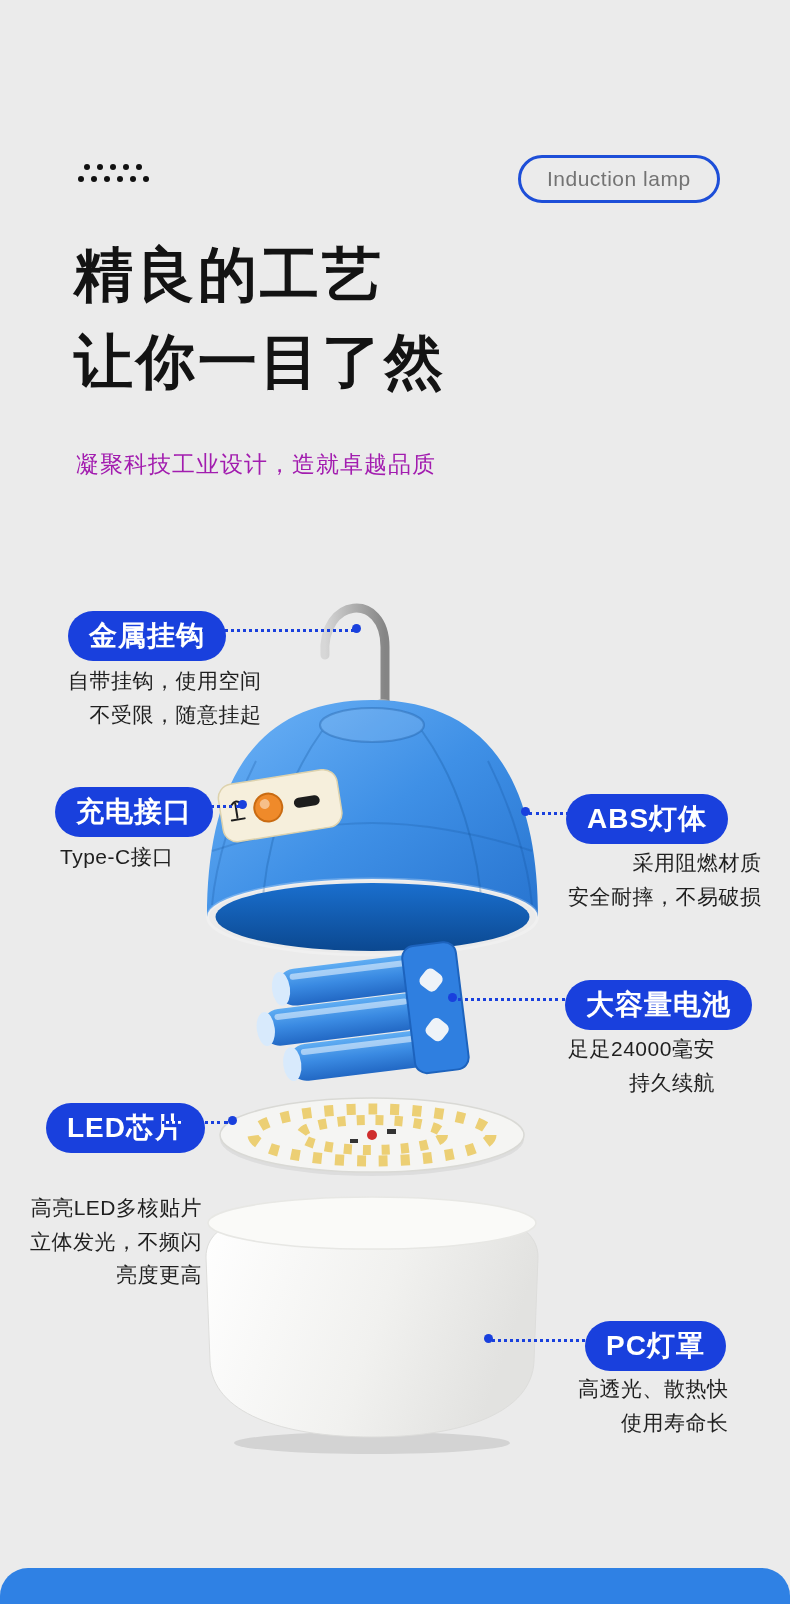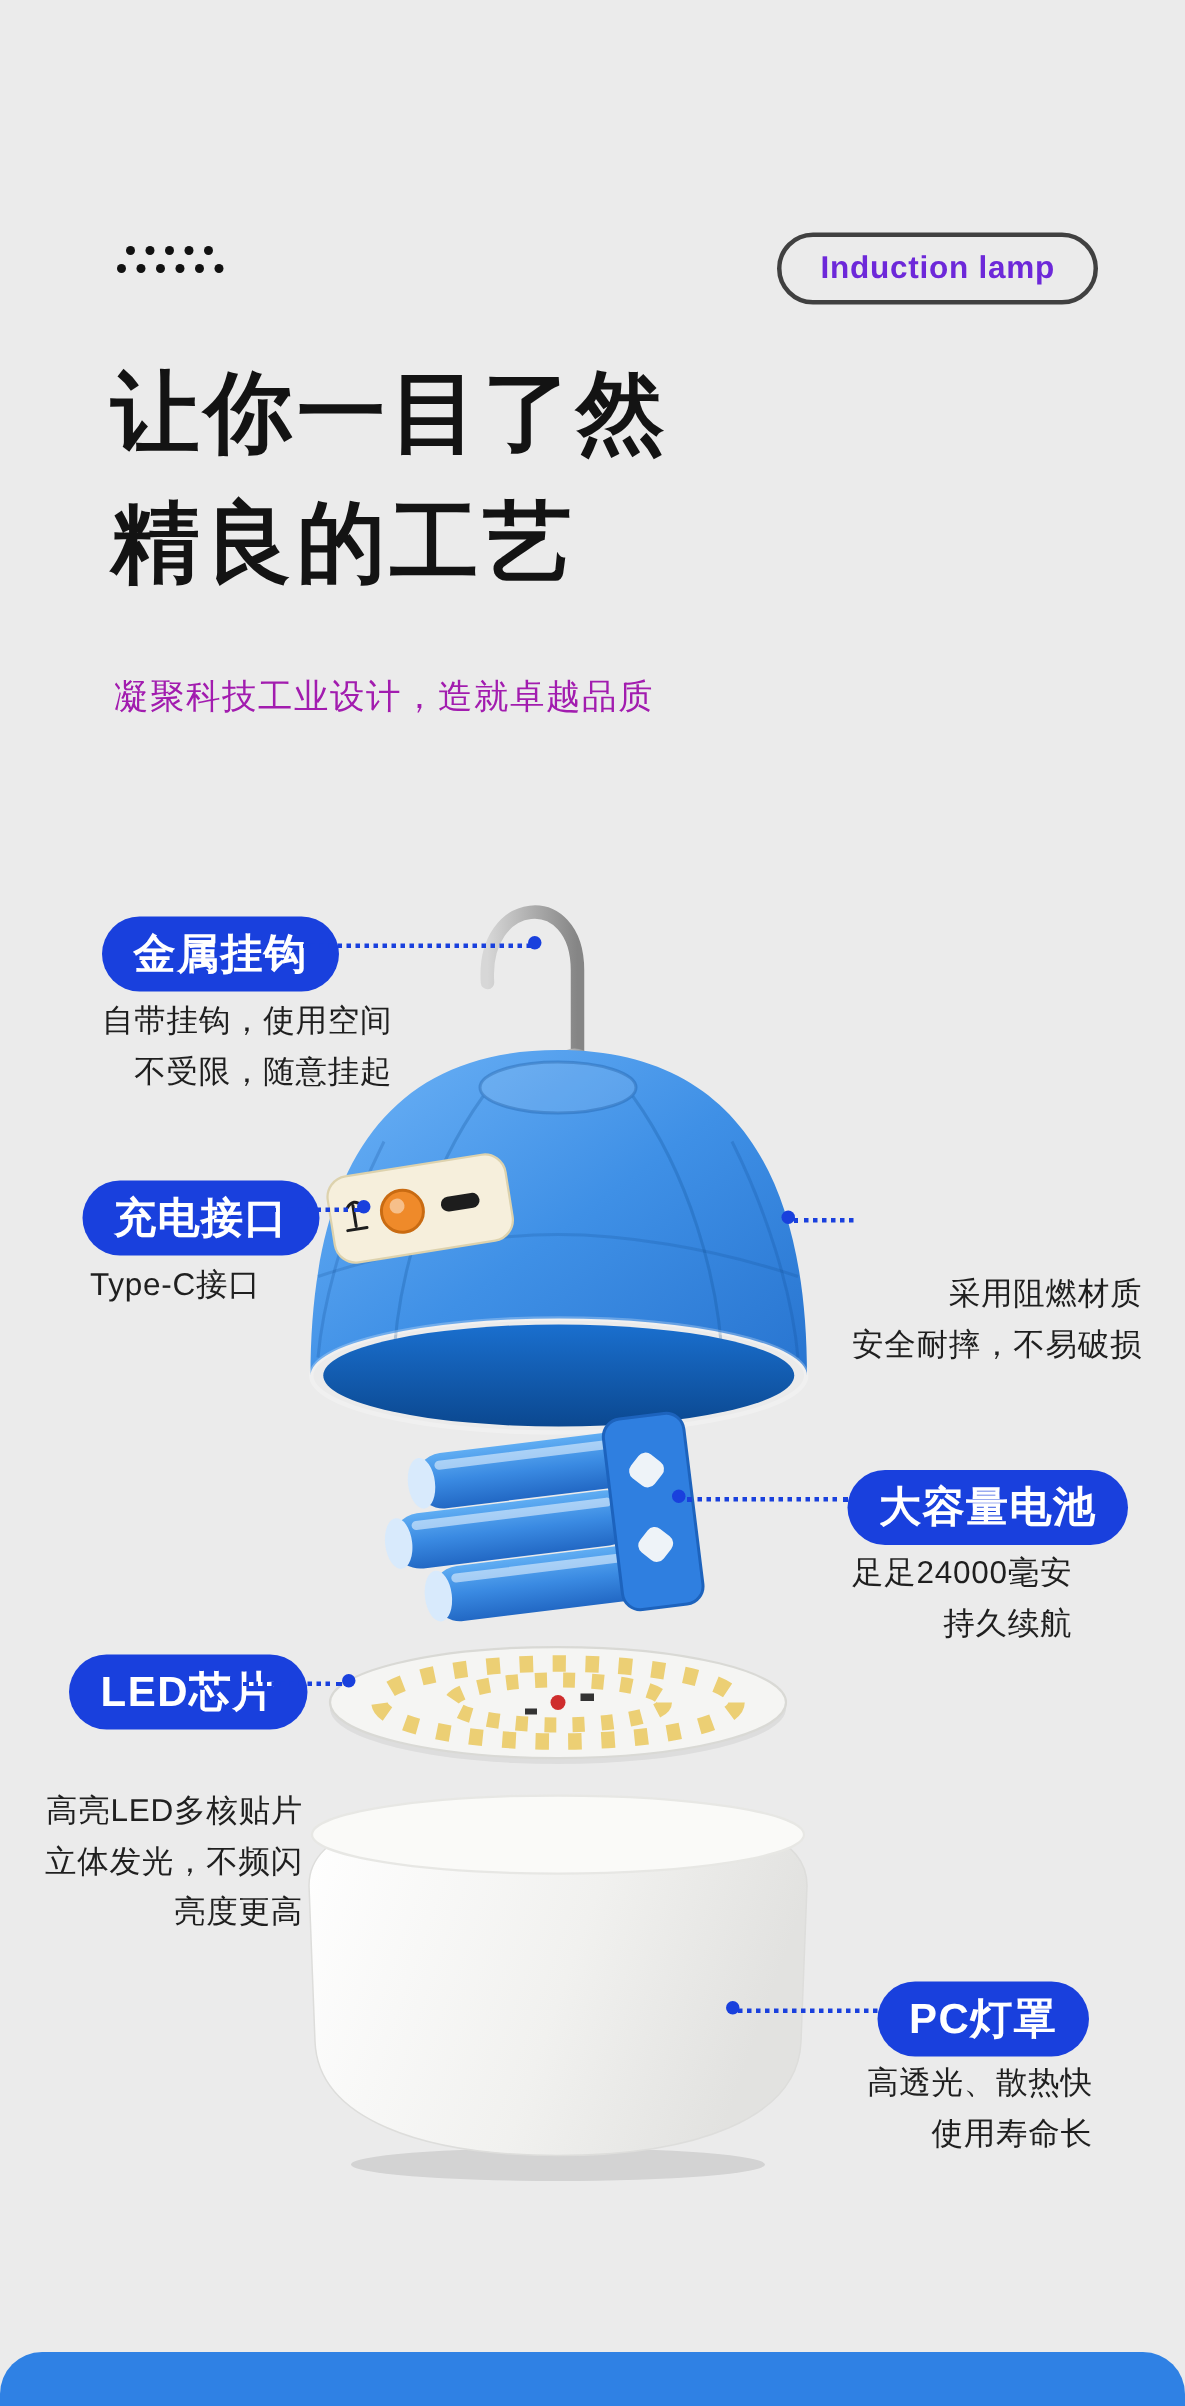--- a/index.html
+++ b/index.html
@@ -9,22 +9,22 @@
     background:#ebebeb; overflow:hidden;
     font-family:"Liberation Sans","DejaVu Sans",sans-serif; color:#161616;
   }
   
   .dots { position:absolute; left:78px; top:164px; display:flex; flex-direction:column; gap:6px; }
   .dots .row { display:flex; gap:7px; }
   .dots .row.r1 { margin-left:6px; }
   .dots i { width:6px; height:6px; border-radius:50%; background:#111; display:block; }
   .badge {
     position:absolute; left:518px; top:155px;
-    padding:9px 26px; border:3px solid #404040; border-radius:26px;
-    font-size:21px; font-weight:700; letter-spacing:.5px; color:#6d28d9;
+    padding:9px 26px; border:3px solid #1d4ed8; border-radius:26px;
+    font-size:21px; font-weight:400; letter-spacing:.5px; color:#737373;
   }
   
   .title { position:absolute; left:74px; top:232px; font-size:59px; font-weight:900;
            line-height:1.48; letter-spacing:3px; color:#131313; }
   .title span { display:block; }
   .subtitle { position:absolute; left:76px; top:449px; font-size:23px; color:#a21caf; letter-spacing:1px; }
   
   .stage-svg { position:absolute; left:0; top:555px; }
   
   .pill {
@@ -58,22 +58,22 @@
         <i></i>
         <i></i>
         <i></i>
         <i></i>
     </span>
   </div>
 
   <div class="badge">Induction lamp</div>
 
   <h1 class="title">
+    <span>精良的工艺</span>
     <span>让你一目了然</span>
-    <span>精良的工艺</span>
   </h1>
   <p class="subtitle">凝聚科技工业设计，造就卓越品质</p>
 
   <svg class="stage-svg" width="790" height="1015" viewBox="0 0 790 1015">
     <defs>
       <linearGradient id="metalGrad" x1="0" y1="0" x2="1" y2="0">
         <stop offset="0" stop-color="#d7d7d7"></stop>
           <stop offset="0.5" stop-color="#adadad"></stop>
           <stop offset="1" stop-color="#858585"></stop>
       </linearGradient>
@@ -158,20 +158,21 @@
   <div class="line" style="left:202px; top:629px; width:152px;"></div>
   <div class="dot" style="left:352px; top:624px;"></div>
   <div class="desc" style="left:68px; top:664px;">自带挂钩，使用空间
 不受限，随意挂起</div>
 
   <div class="pill" style="left:55px; top:787px;text-align:center;">充电接口</div>
   <div class="line" style="left:180px; top:805px; width:60px;"></div>
   <div class="dot" style="left:238px; top:800px;"></div>
   <div class="desc" style="left:60px; top:840px;">Type-C接口</div>
 
+  <div class="pill" style="left:566px; top:794px;">ABS灯体</div>
   <div class="line" style="left:529px; top:812px; width:40px;"></div>
   <div class="dot" style="left:521px; top:807px;"></div>
   <div class="desc" style="left:568px; top:846px;">采用阻燃材质
 安全耐摔，不易破损</div>
 
   <div class="pill" style="left:565px; top:980px;">大容量电池</div>
   <div class="line" style="left:458px; top:998px; width:107px;"></div>
   <div class="dot" style="left:448px; top:993px;"></div>
   <div class="desc" style="left:568px; top:1032px;">足足24000毫安
 持久续航</div>

